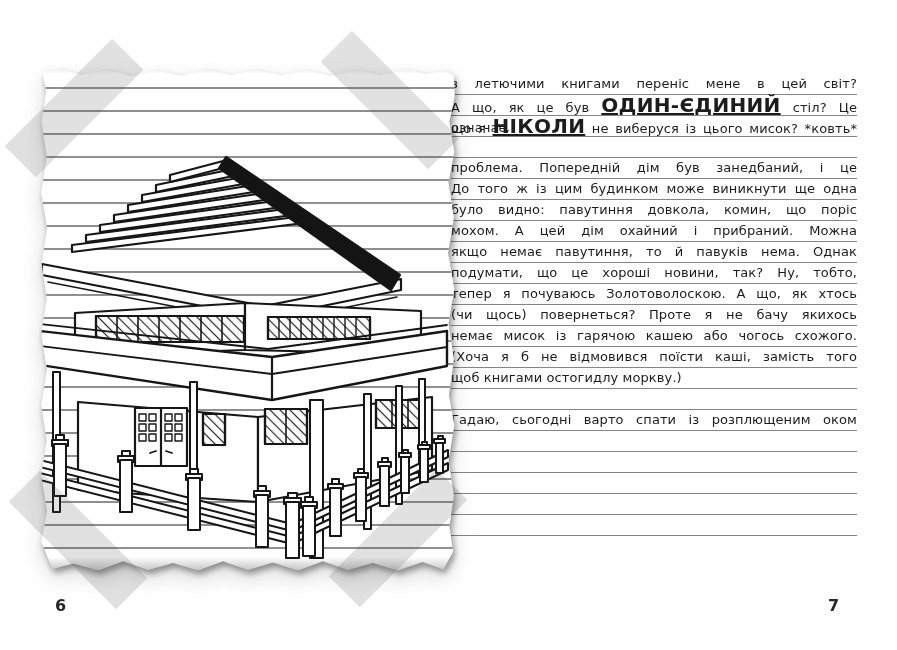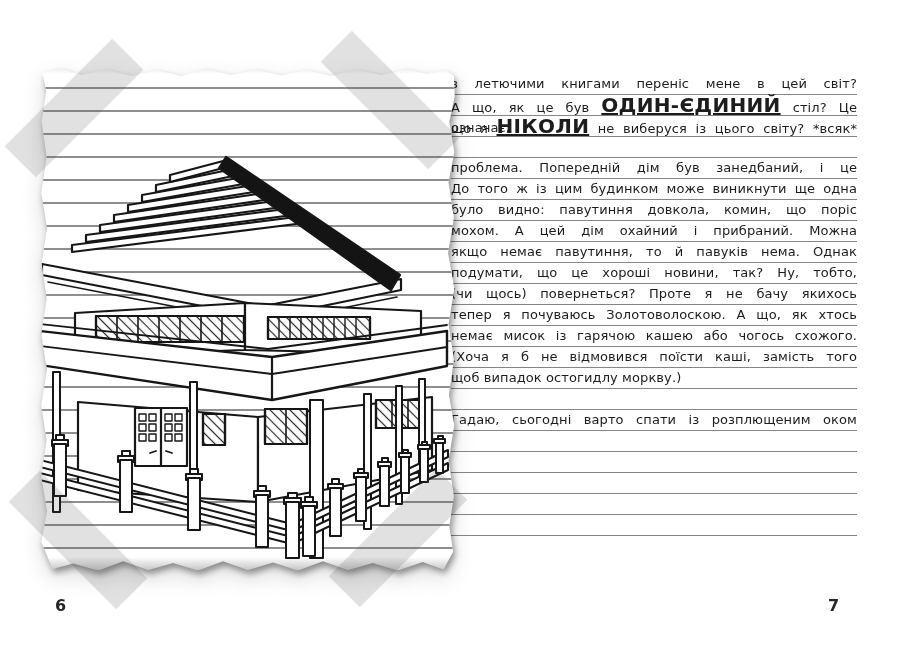--- a/index.html
+++ b/index.html
@@ -198,33 +198,33 @@
   <div class="tape" id="tape-tl"></div>
   <div class="tape" id="tape-tr"></div>
 
   <div class="pageno" id="pageno-left">6</div>
 </div>
 
 <div id="right-page">
   <div id="text-block">
       <div class="row j"><span>з летючими книгами переніс мене в цей світ?</span></div>
       <div class="row j"><span>А що, як це був </span><span class="disp">ОДИН-ЄДИНИЙ</span><span> стіл? Це означає,</span></div>
-      <div class="row j"><span>що я </span><span class="disp">НІКОЛИ</span><span> не виберуся із цього світу? *всяк*</span></div>
+      <div class="row j"><span>що я </span><span class="disp">НІКОЛИ</span><span> не виберуся із цього мисок? *ковть*</span></div>
       <div class="row"></div>
       <div class="row j"><span>проблема. Попередній дім був занедбаний, і це</span></div>
       <div class="row j"><span>До того ж із цим будинком може виникнути ще одна</span></div>
       <div class="row j"><span>було видно: павутиння довкола, комин, що поріс</span></div>
       <div class="row j"><span>мохом. А цей дім охайний і прибраний. Можна</span></div>
       <div class="row j"><span>якщо немає павутиння, то й павуків нема. Однак</span></div>
       <div class="row j"><span>подумати, що це хороші новини, так? Ну, тобто,</span></div>
+      <div class="row j"><span>тепер я почуваюсь Золотоволоскою. А що, як хтось</span></div>
       <div class="row j"><span>(чи щось) повернеться? Проте я не бачу якихось</span></div>
-      <div class="row j"><span>тепер я почуваюсь Золотоволоскою. А що, як хтось</span></div>
       <div class="row j"><span>немає мисок із гарячою кашею або чогось схожого.</span></div>
       <div class="row j"><span>(Хоча я б не відмовився поїсти каші, замість того</span></div>
-      <div class="row"><span>щоб випадок остогидлу моркву.)</span></div>
+      <div class="row"><span>щоб книгами остогидлу моркву.)</span></div>
       <div class="row"></div>
       <div class="row j"><span>Гадаю, сьогодні варто спати із розплющеним оком</span></div>
       <div class="row"></div>
       <div class="row"></div>
       <div class="row"></div>
       <div class="row"></div>
       <div class="row"></div>
     </div>
   <div class="pageno" id="pageno-right">7</div>
 </div>

